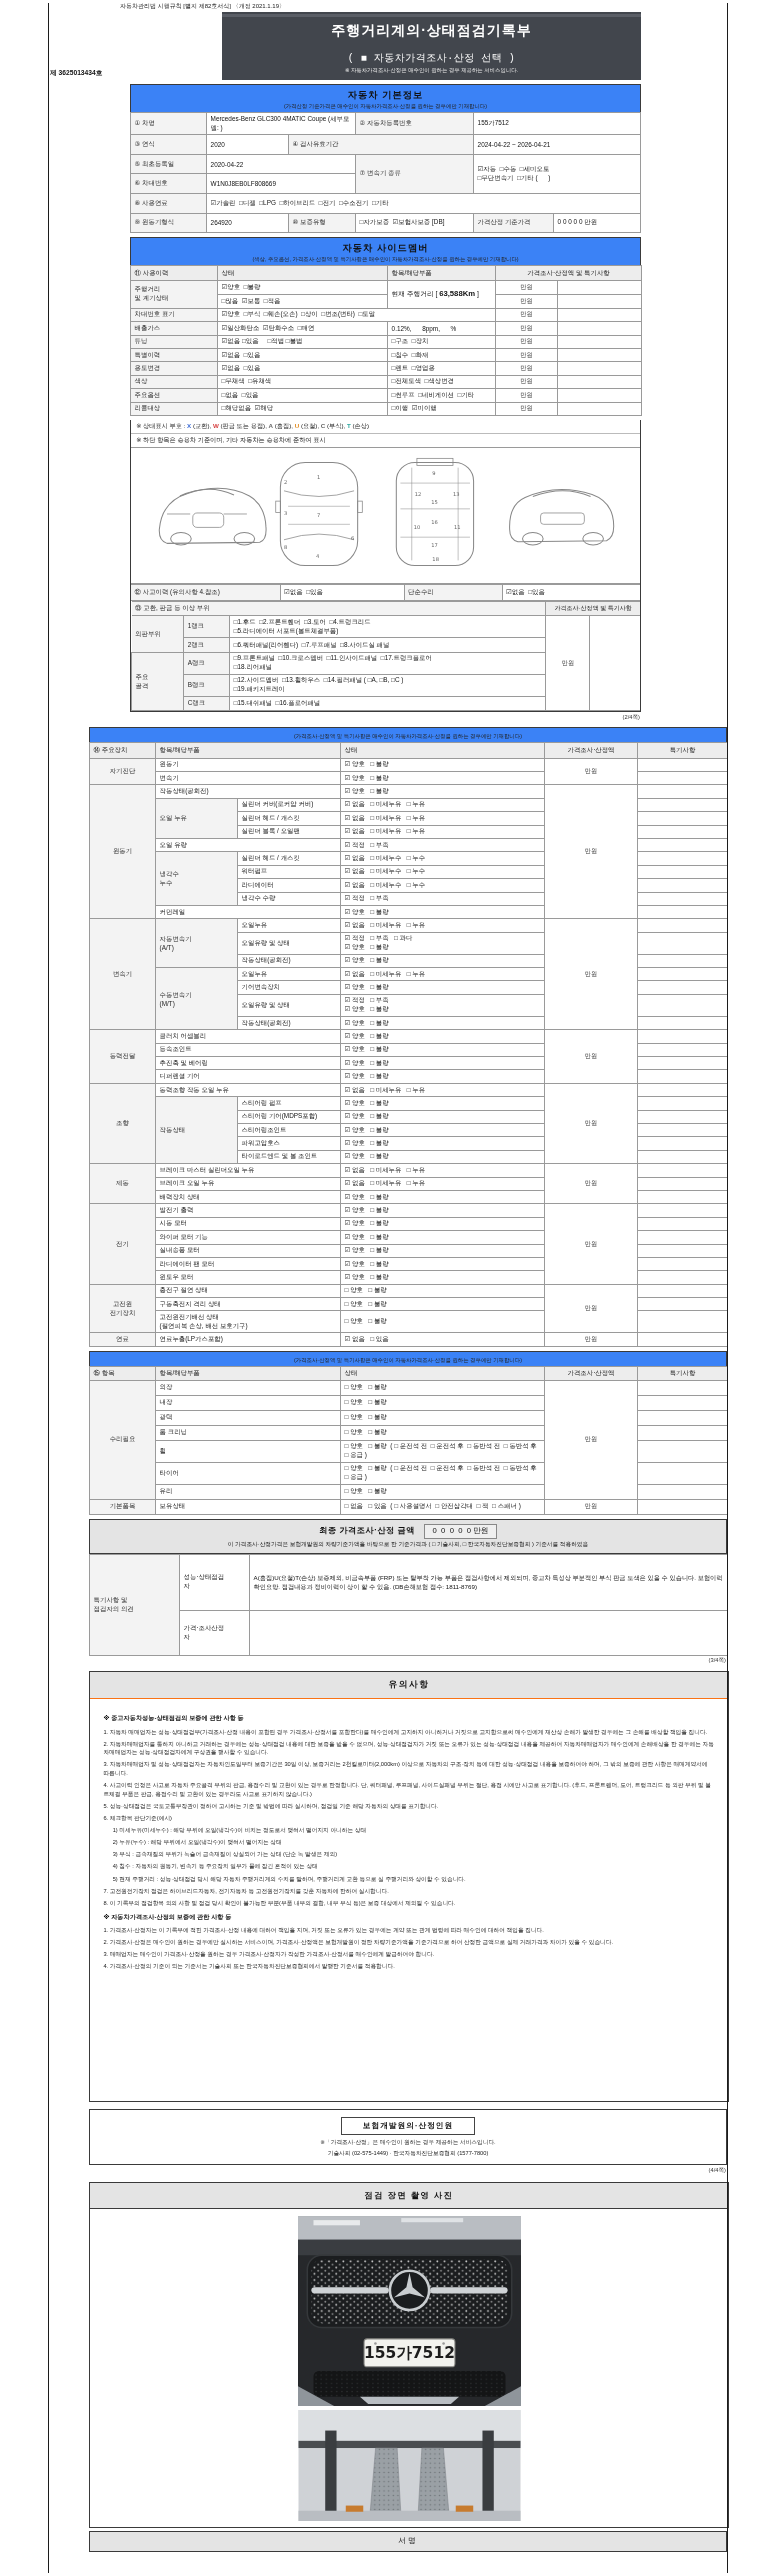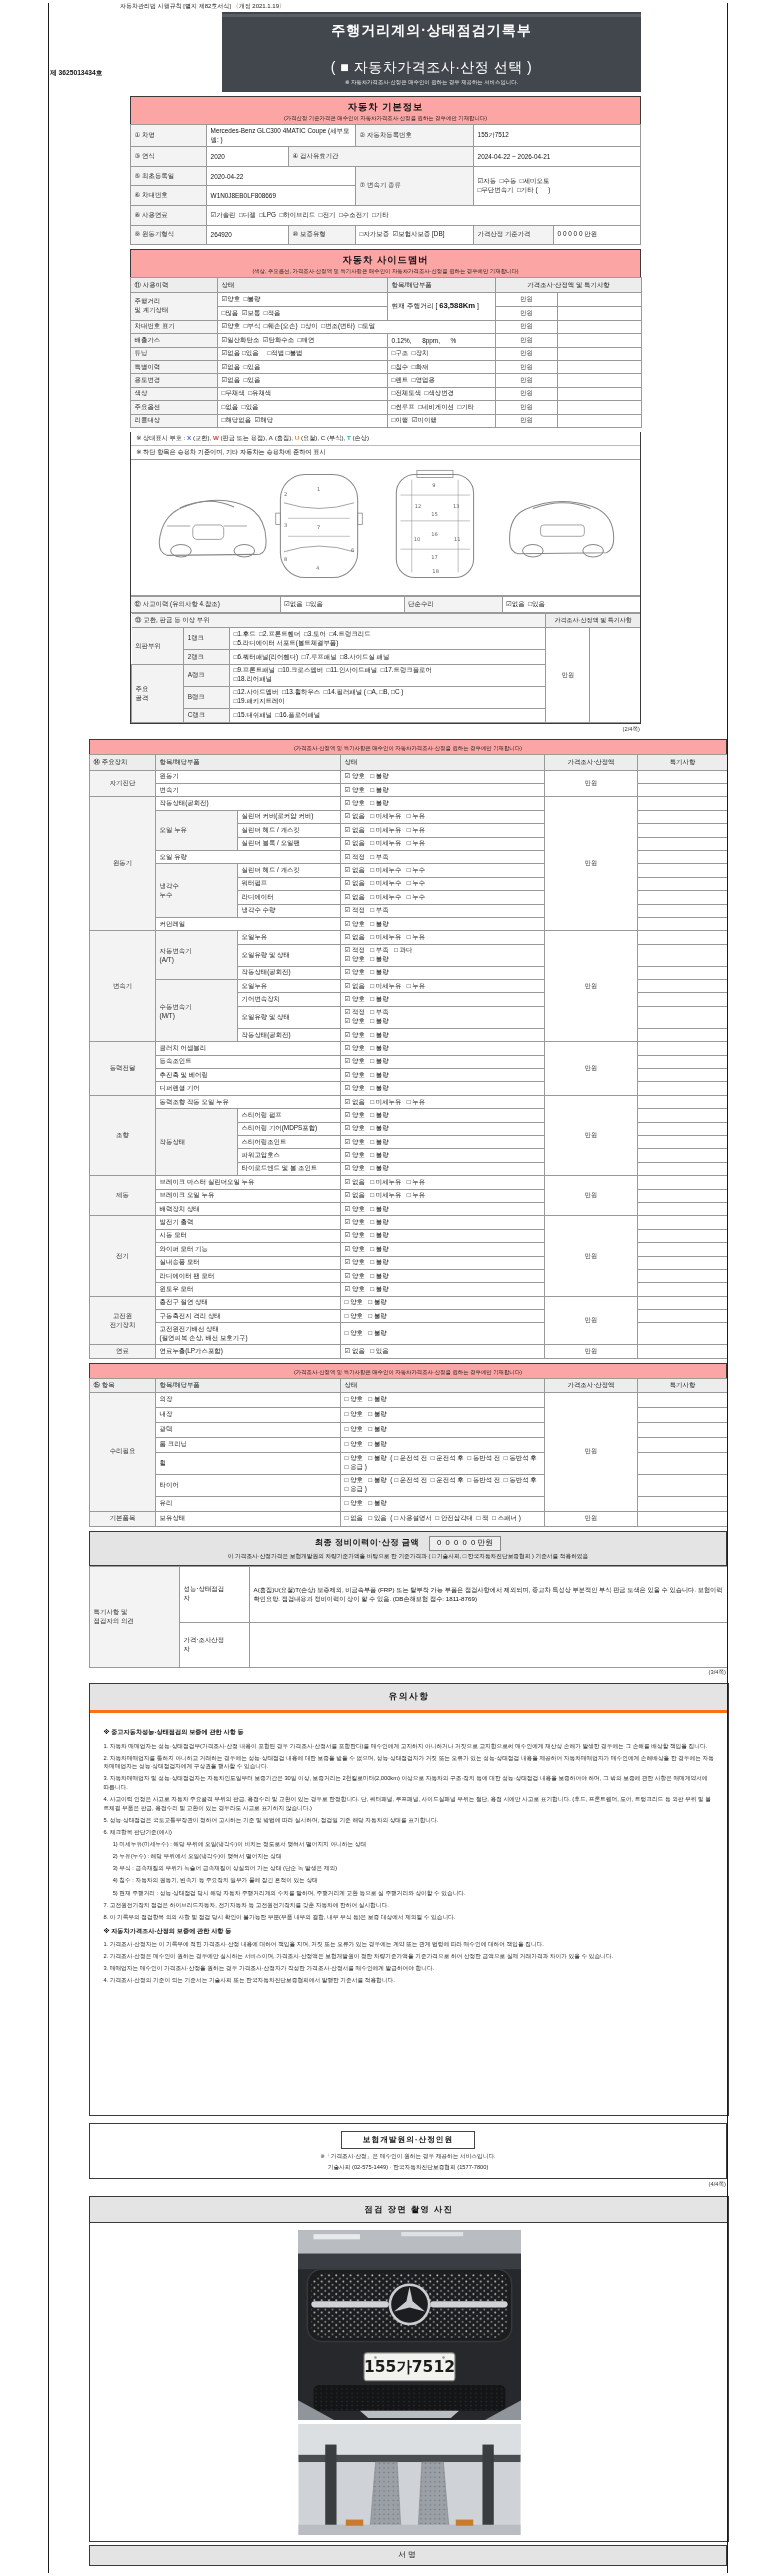--- a/index.html
+++ b/index.html
@@ -3,46 +3,46 @@
 <meta charset="utf-8">
 <style>
   html,body{margin:0;padding:0;}
   body{width:773px;height:2576px;background:#fff;font-family:"Liberation Sans","DejaVu Sans",sans-serif;color:#111;position:relative;overflow:hidden;}
   .edge{position:absolute;top:3.1px;width:1px;height:2570px;background:#1c1c1c;}
   .edge.l{left:48px;} .edge.r{left:727px;}
   .topnote{position:absolute;left:120px;top:1.5px;font-size:6px;color:#222;}
   .docno{position:absolute;left:50px;top:69px;font-size:6.7px;font-weight:bold;}
   .hdr{margin:12.4px 0 0 222px;width:419px;background:#42464d;color:#fff;text-align:center;padding:7.2px 0 6.2px;border-top:2.1px solid #42464d;box-shadow:inset 0 3.1px 0 #5a5e66;}
   .hdr .t1{font-size:14px;font-weight:bold;letter-spacing:1px;}
-  .hdr .t2{font-size:14px;margin-top:19px;letter-spacing:0.5px;}
+  .hdr .t2{font-size:10px;margin-top:11px;letter-spacing:0.5px;font-family:Liberation Mono, monospace;}
   .hdr .t3{font-size:5.4px;margin-top:2.1px;color:#e8e8e8;}
   .page1{margin-left:130px;width:511px;}
   .pagew{margin-left:89px;width:638px;}
-  .band{background:#fca5a5;border:1px solid #3a3a3a;border-bottom:none;text-align:center;padding:3.6px 0 2.6px;}
+  .band{background:#3b82f6;border:1px solid #3a3a3a;border-bottom:none;text-align:center;padding:3.6px 0 2.6px;}
   .band .bt{font-size:9.3px;font-weight:bold;letter-spacing:1px;}
   .band .bn{font-size:5.4px;margin-top:1px;color:#222;}
   table{border-collapse:collapse;width:100%;table-layout:fixed;}
   table.frame{border:1px solid #3a3a3a;}
   td{border:0.5px solid #9a9a9a;font-size:6.4px;padding:1.5px 3.6px;vertical-align:middle;word-break:break-all;}
   td.lab{background:#f3f3f3;color:#222;}
   td.st{white-space:pre-wrap;}
   td.price{text-align:center;color:#333;font-size:6.2px;}
   td.head{background:#ededed;font-size:6.4px;}
   .mt8{margin-top:4.1px;} .mt10{margin-top:5.2px;} .mt14{margin-top:7.2px;}
   .marker{font-size:5.7px;color:#333;text-align:right;margin:1.5px 1px 0 0;}
   .odo{font-size:6.7px;} .odo b{font-size:7.7px;}
   .legendrow{font-size:6.2px;padding:2.1px 5.2px;border:0.5px solid #9a9a9a;border-top:none;}
   .legendrow .lt{color:#222;}
   .diagcell{border:0.5px solid #9a9a9a;border-top:none;text-align:center;padding:4.1px 0;}
   .pricebox{display:inline-block;border:0.5px solid #888;background:#efefef;padding:1.5px 7.2px;font-size:7.7px;white-space:pre;}
   .finalband{background:#e4e4e4;border:1px solid #3a3a3a;text-align:center;padding:4.1px 0 3.6px;}
   .finalband .fl{font-size:8.2px;font-weight:bold;letter-spacing:0.5px;margin-right:7.2px;}
   .finalband .fn{font-size:5.7px;margin-top:2.6px;}
   .noticebox{border:1px solid #3a3a3a;}
-  .noticebox .nb-title{background:#e4e4e4;border-bottom:3px solid #f97316;text-align:center;font-size:8.8px;font-weight:bold;letter-spacing:1.5px;padding:7.2px 0;}
+  .noticebox .nb-title{background:#e4e4e4;border-bottom:1px solid #f97316;text-align:center;font-size:8.8px;font-weight:bold;letter-spacing:1.5px;padding:7.2px 0;}
   .nb-body{padding:10.3px 13.4px 9.3px;min-height:382px;}
   .n-head{font-size:6.2px;font-weight:bold;margin:5.2px 0 4.1px;}
   .n-item{font-size:5.7px;line-height:1.5;margin:0 0 3.6px;color:#1a1a1a;}
   .n-item.ind{margin-left:9.3px;}
   .appraiser{border:1px solid #3a3a3a;padding:7.2px 0 6.2px;text-align:center;}
   .appraiser .ap-t{display:inline-block;border:1px solid #444;padding:3.1px 20.6px;font-size:7.7px;font-weight:bold;letter-spacing:1px;}
   .appraiser .ap-l{font-size:5.7px;margin-top:3.6px;color:#222;}
   .photobox{border:1px solid #3a3a3a;}
   .photobox .pb-title{background:#e4e4e4;border-bottom:1px solid #3a3a3a;text-align:center;font-size:8.2px;font-weight:bold;letter-spacing:1.5px;padding:6.7px 0;}
   .pb-body{padding:7.2px 0 6.2px;text-align:center;}
@@ -671,21 +671,21 @@
           <td class="st">□ 없음   □ 있음  ( □ 사용설명서  □ 안전삼각대  □ 잭  □ 스패너 )</td>
           <td class="price" rowspan="1">만원</td>
           <td></td>
         </tr>
       </tbody>
   </table>
 </div>
 
 <div class="pagew mt8">
   <div class="finalband">
-    <span class="fl">최종 정비이력이·산정 금액</span>
+    <span class="fl">최종 가격조사·산정 금액</span>
     <span class="pricebox">0  0  0  0  0 만원</span>
     <div class="fn">이 가격조사·산정가격은 보험개발원의 차량기준가액을 바탕으로 한 기준가격과 ( □ 기술사회, □ 한국자동차진단보증협회 ) 기준서를 적용하였음</div>
   </div>
   <table class="frame" style="border-top:none;">
     <colgroup>
         <col style="width:90px">
         <col style="width:70px">
         <col style="width:478px">
       </colgroup>
     <tbody>

